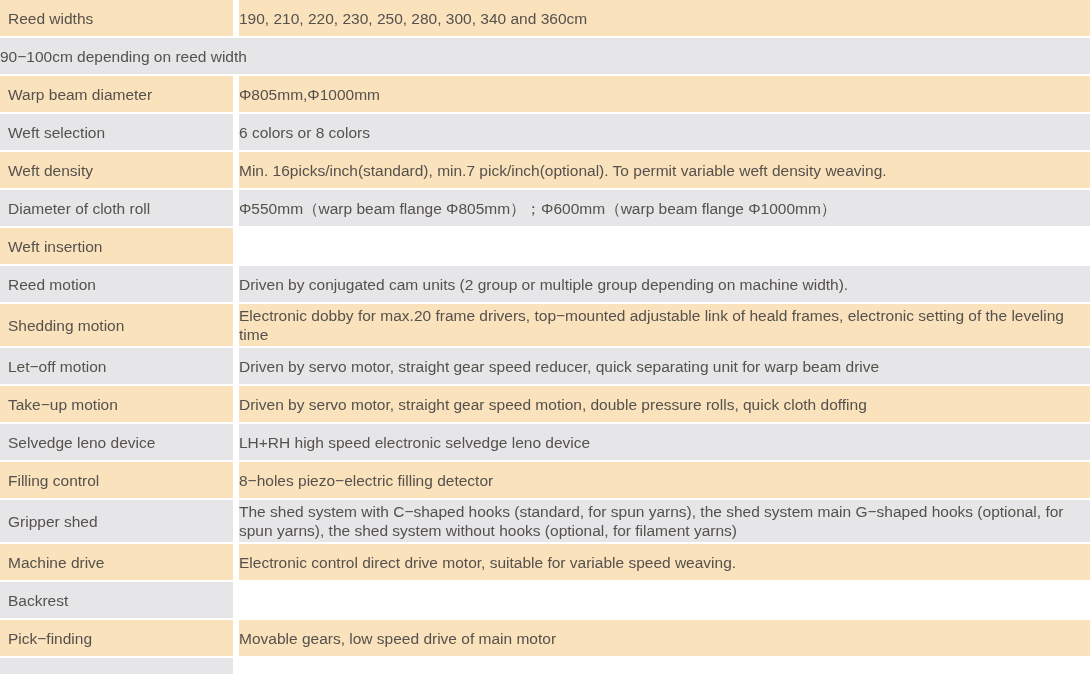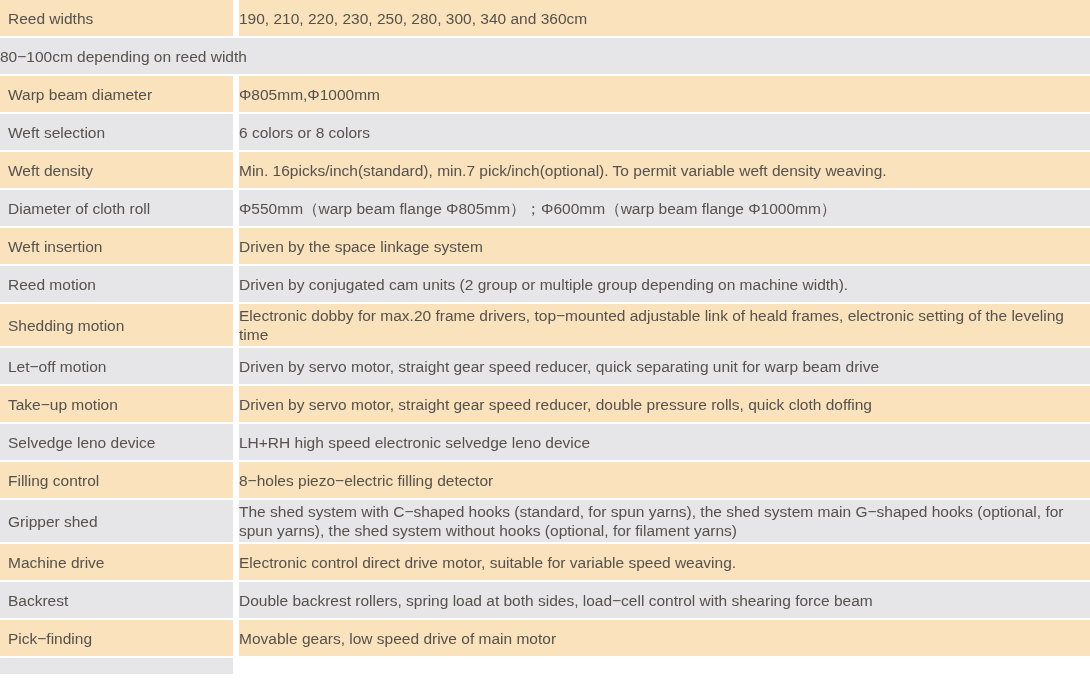--- a/index.html
+++ b/index.html
@@ -55,21 +55,21 @@
 </head>
 <body>
 
 <div class="spec-table" id="spec-table">
   <div class="row peach">
     <div class="cell label">Reed widths</div>
     <div class="cell value">190, 210, 220, 230, 250, 280, 300, 340 and 360cm</div>
   </div>
 
   <div class="row gray">
-    <div class="cell value">80−100cm depending on reed width</div>
+    <div class="cell value">90−100cm depending on reed width</div>
   </div>
 
   <div class="row peach">
     <div class="cell label">Warp beam diameter</div>
     <div class="cell value">Φ805mm,Φ1000mm</div>
   </div>
 
   <div class="row gray">
     <div class="cell label">Weft selection</div>
     <div class="cell value">6 colors or 8 colors</div>
@@ -80,41 +80,40 @@
     <div class="cell value">Min. 16picks/inch(standard), min.7 pick/inch(optional). To permit variable weft density weaving.</div>
   </div>
 
   <div class="row gray">
     <div class="cell label">Diameter of cloth roll</div>
     <div class="cell value">Φ550mm（warp beam flange Φ805mm）；Φ600mm（warp beam flange Φ1000mm）</div>
   </div>
 
   <div class="row peach">
     <div class="cell label">Weft insertion</div>
-    <div class="cell value">Driven by the space linkage system</div>
   </div>
 
   <div class="row gray">
     <div class="cell label">Reed motion</div>
     <div class="cell value">Driven by conjugated cam units (2 group or multiple group depending on machine width).</div>
   </div>
 
   <div class="row peach">
     <div class="cell label">Shedding motion</div>
     <div class="cell value">Electronic dobby for max.20 frame drivers, top−mounted adjustable link of heald frames, electronic setting of the leveling time</div>
   </div>
 
   <div class="row gray">
     <div class="cell label">Let−off motion</div>
     <div class="cell value">Driven by servo motor, straight gear speed reducer, quick separating unit for warp beam drive</div>
   </div>
 
   <div class="row peach">
     <div class="cell label">Take−up motion</div>
-    <div class="cell value">Driven by servo motor, straight gear speed reducer, double pressure rolls, quick cloth doffing</div>
+    <div class="cell value">Driven by servo motor, straight gear speed motion, double pressure rolls, quick cloth doffing</div>
   </div>
 
   <div class="row gray">
     <div class="cell label">Selvedge leno device</div>
     <div class="cell value">LH+RH high speed electronic selvedge leno device</div>
   </div>
 
   <div class="row peach">
     <div class="cell label">Filling control</div>
     <div class="cell value">8−holes piezo−electric filling detector</div>
@@ -125,21 +124,20 @@
     <div class="cell value">The shed system with C−shaped hooks (standard, for spun yarns), the shed system main G−shaped hooks (optional, for spun yarns), the shed system without hooks (optional, for filament yarns)</div>
   </div>
 
   <div class="row peach">
     <div class="cell label">Machine drive</div>
     <div class="cell value">Electronic control direct drive motor, suitable for variable speed weaving.</div>
   </div>
 
   <div class="row gray">
     <div class="cell label">Backrest</div>
-    <div class="cell value">Double backrest rollers, spring load at both sides, load−cell control with shearing force beam</div>
   </div>
 
   <div class="row peach">
     <div class="cell label">Pick−finding</div>
     <div class="cell value">Movable gears, low speed drive of main motor</div>
   </div>
 
   <div class="row gray">
     <div class="cell label">Filling cutter</div>
     <div class="cell value">Mechanical filling cutter</div>

